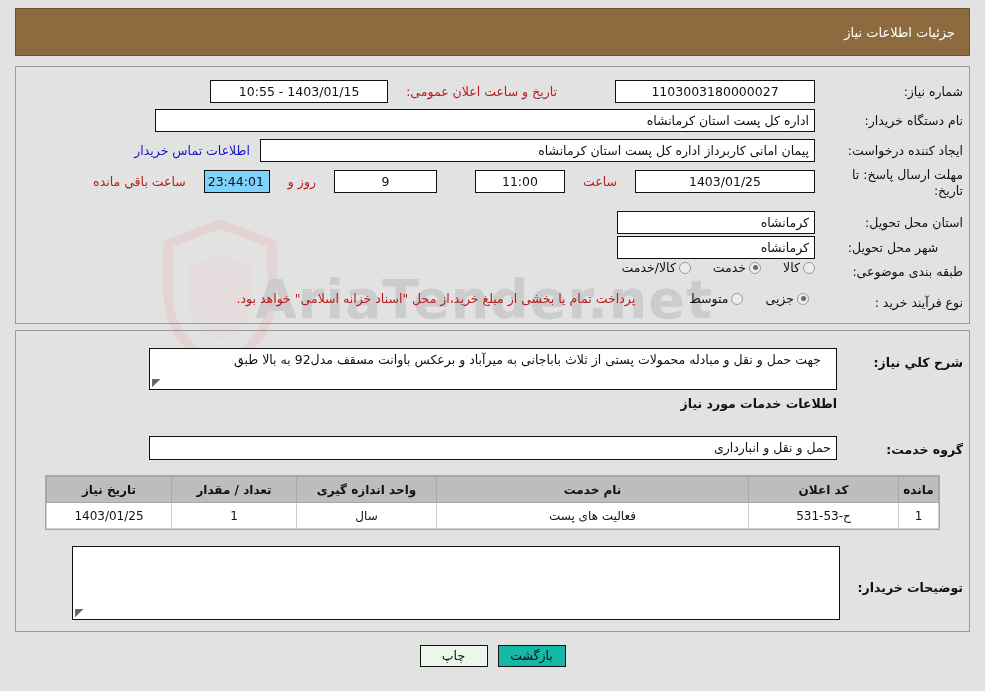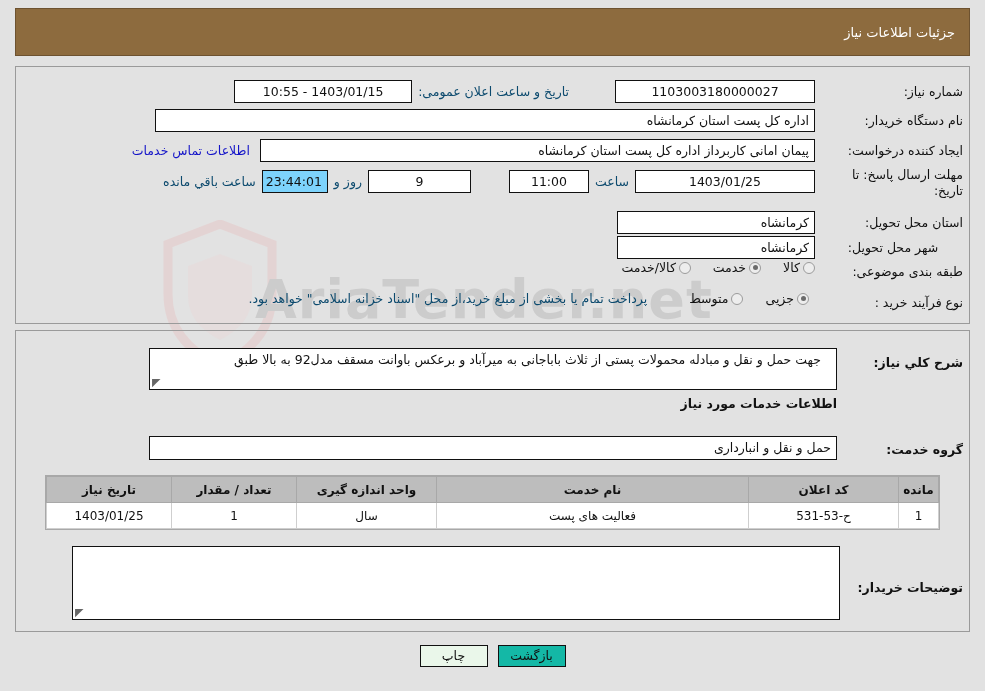--- a/index.html
+++ b/index.html
@@ -80,21 +80,21 @@
     line-height: 21px;
     font-size: 12.5px;
     color: #111;
     padding: 0 5px;
     text-align: center;
     white-space: nowrap;
     overflow: hidden;
   }
   .field.right { text-align: right; }
   .field.yellow { background: #7dd3fc; }
-  .inline-lbl { font-size: 12.5px; color: #0c4a6e; padding: 0 6px; white-space: nowrap; }
+  .inline-lbl { font-size: 12.5px; color: #b91c1c; padding: 0 18px; white-space: nowrap; }
   .link { color: #1414c8; font-size: 12.5px; cursor: pointer; white-space: nowrap; }
 
   
   .rlabel {
     position: absolute;
     right: 22px;
     width: 140px;
     font-size: 12.5px;
     color: #111;
     text-align: right;
@@ -239,28 +239,28 @@
 </div>
 
 <div class="rlabel" style="top:113px;">نام دستگاه خریدار:</div>
 <div class="row" style="right:170px; top:109px;">
   <div class="field right" style="width:660px;">اداره کل پست استان کرمانشاه</div>
 </div>
 
 <div class="rlabel" style="top:143px;">ایجاد کننده درخواست:</div>
 <div class="row" style="right:170px; top:139px;">
   <div class="field right" style="width:555px;">پیمان امانی کاربرداز اداره کل پست استان کرمانشاه</div>
-  <span class="link" style="margin-right:10px;">اطلاعات تماس خدمات</span>
+  <span class="link" style="margin-right:10px;">اطلاعات تماس خریدار</span>
 </div>
 
 <div class="rlabel" style="top:167px;">مهلت ارسال پاسخ: تا تاریخ:</div>
 <div class="row" style="right:170px; top:170px;">
   <div class="field" style="width:180px;">1403/01/25</div>
   <span class="inline-lbl">ساعت</span>
-  <div class="field" style="width:80px;">11:00</div>
+  <div class="field" style="width:90px;">11:00</div>
   <div class="field" style="width:103px; margin-right:38px;">9</div>
   <span class="inline-lbl">روز و</span>
   <div class="field yellow" style="width:66px;">23:44:01</div>
   <span class="inline-lbl">ساعت باقي مانده</span>
 </div>
 
 <div class="rlabel" style="top:215px;">استان محل تحویل:</div>
 <div class="row" style="right:170px; top:211px;">
   <div class="field right" style="width:198px;">کرمانشاه</div>
 </div>

